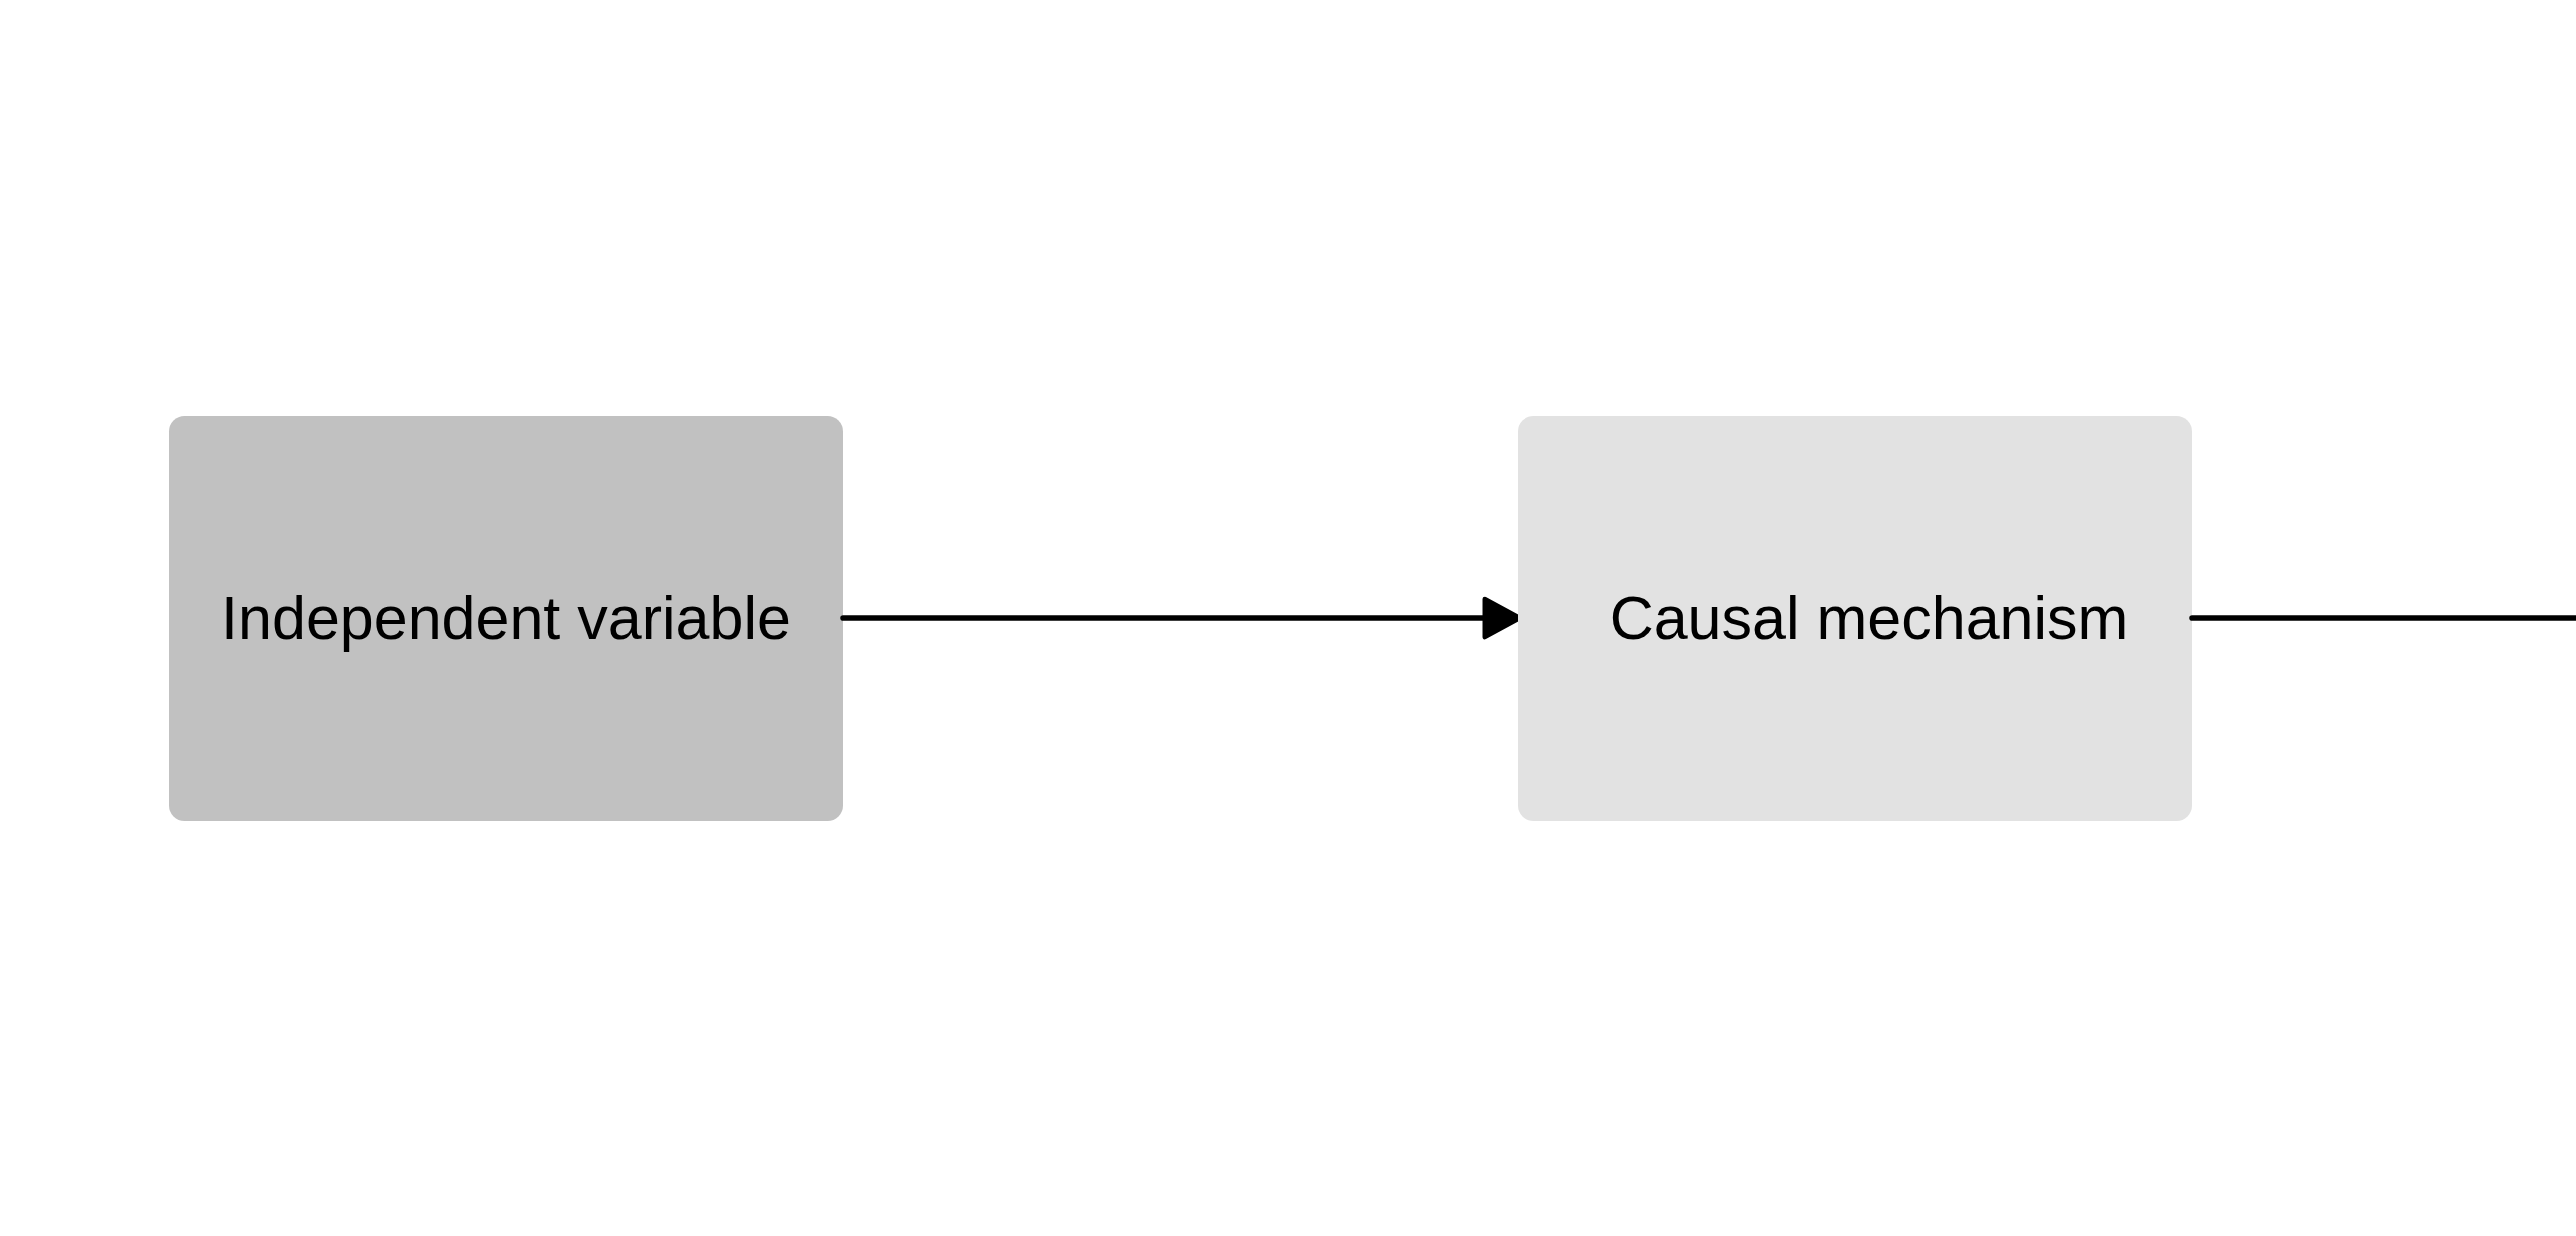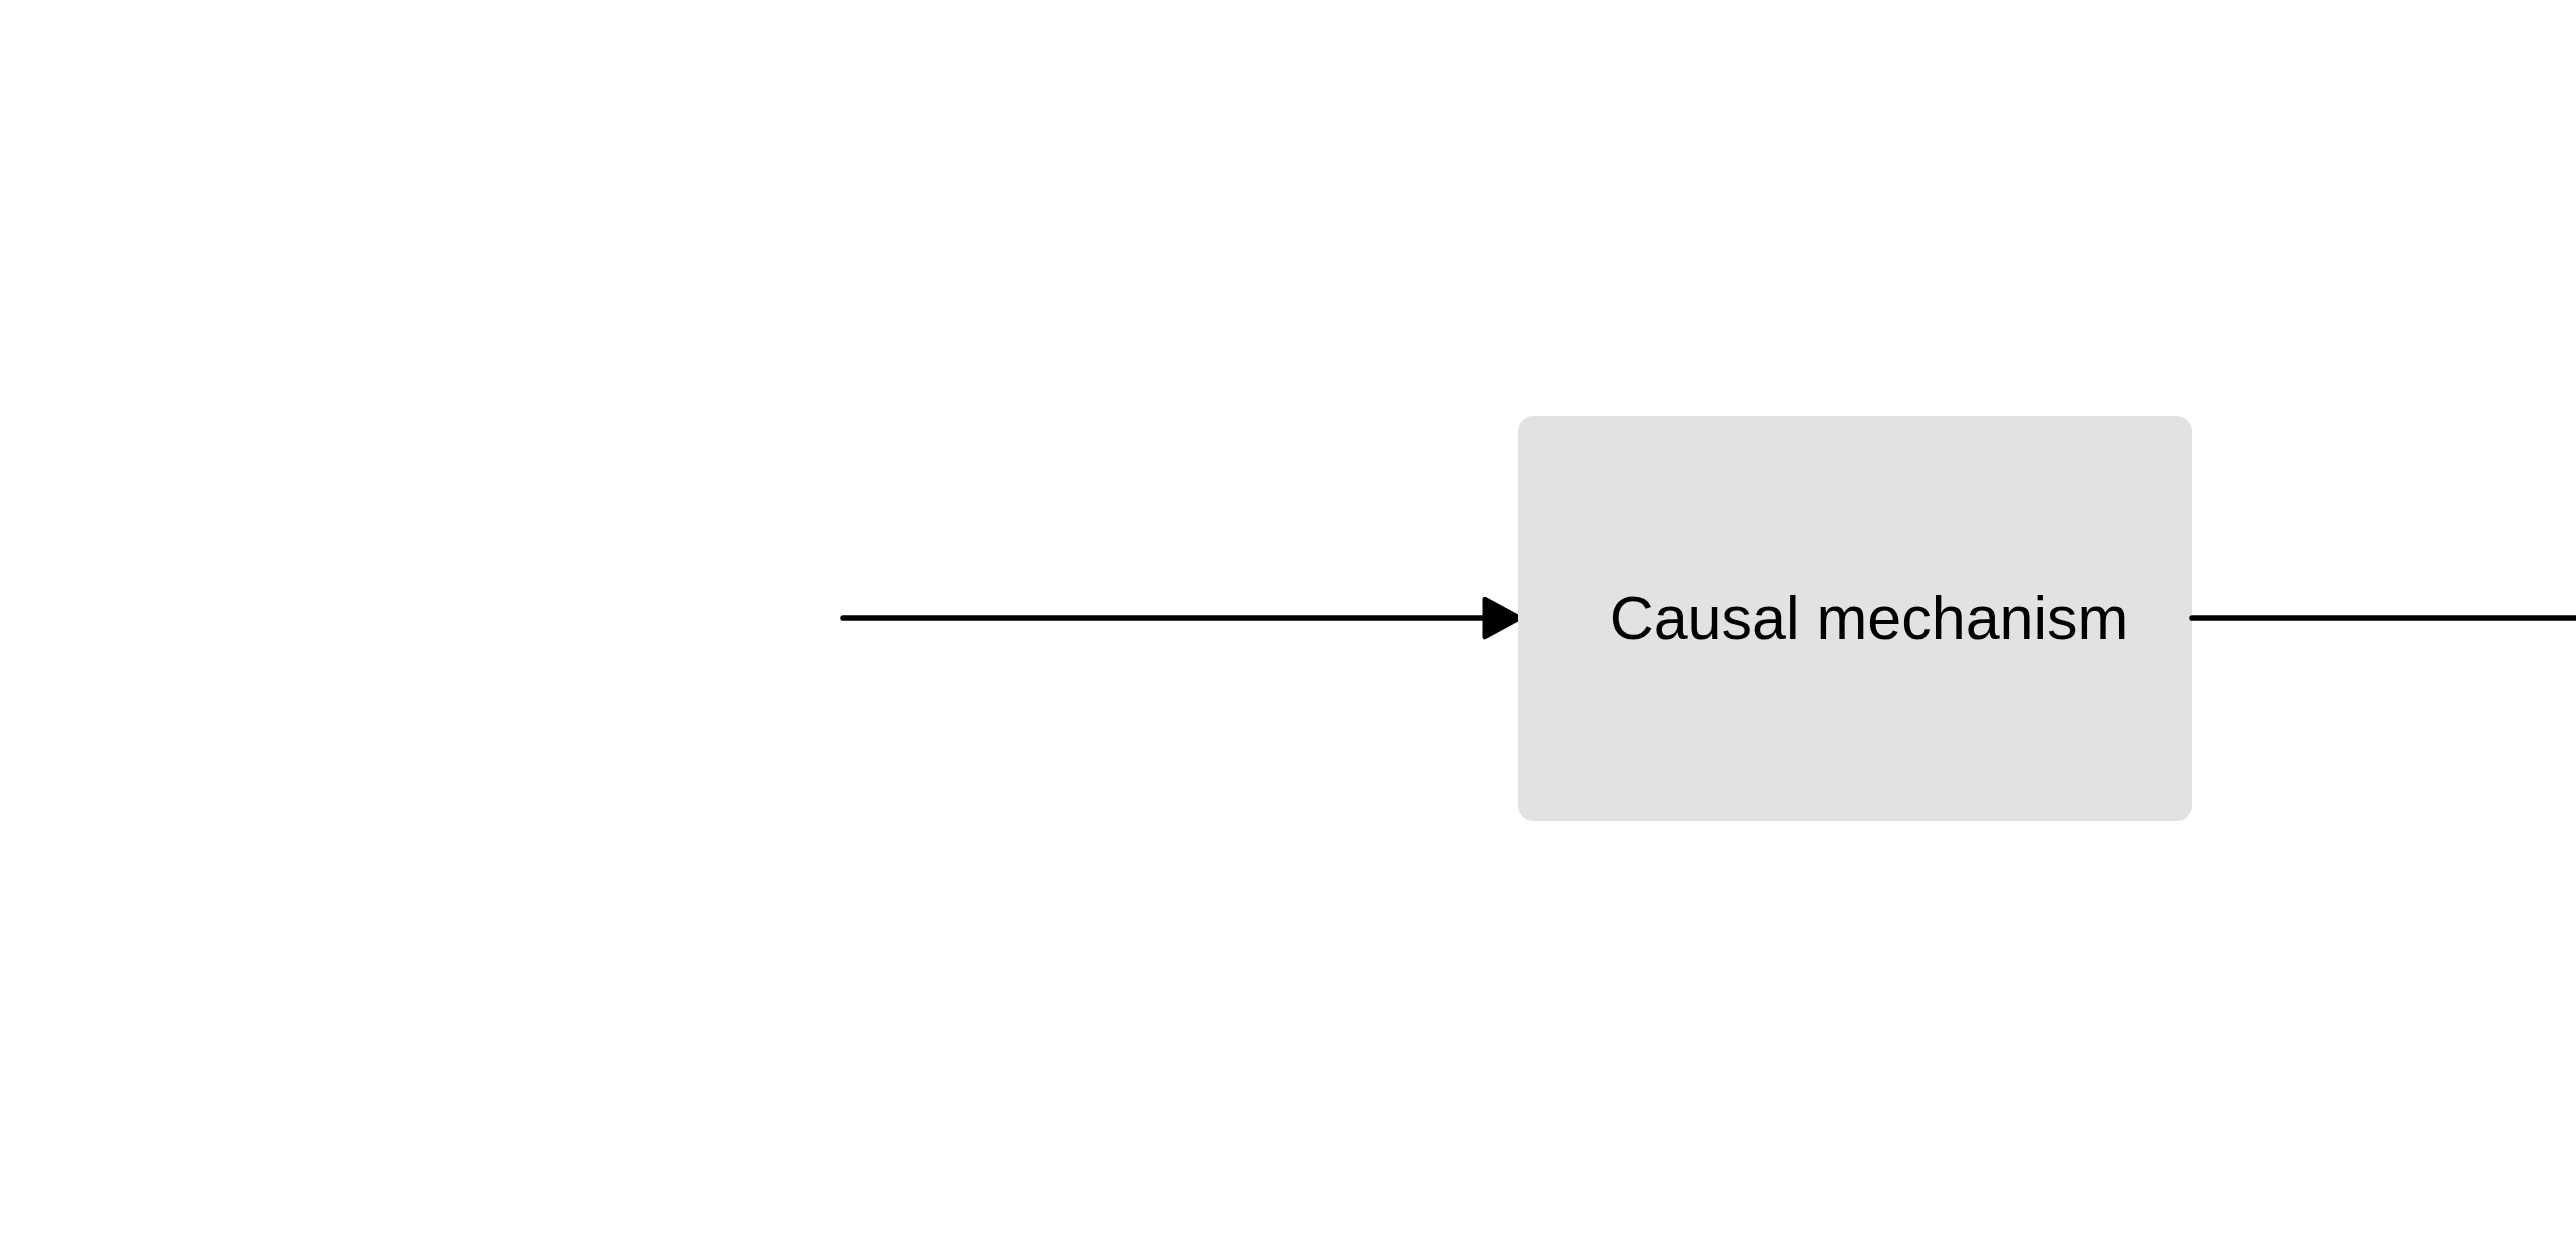--- a/index.html
+++ b/index.html
@@ -45,20 +45,23 @@
     display: block;
   }
   #edge-1 { left: 840px; }
   #edge-2 { left: 2189px; }
 </style>
 </head>
 <body>
 
 <div id="canvas">
 
+  <div class="node" id="node-independent" style="background-color: rgb(193, 193, 193);">
+    <span class="node-label" style="color: rgb(0, 0, 0);">Independent variable</span>
+  </div>
 
   <svg class="edge-svg" id="edge-1" viewBox="0 0 1330 120" style="color: rgb(0, 0, 0);">
     <line x1="6" y1="60" x2="1252" y2="60" stroke="currentColor" stroke-width="11" stroke-linecap="round"></line>
     <polygon points="1252,23 1320,60 1252,97" fill="currentColor" stroke="currentColor" stroke-width="9" stroke-linejoin="round"></polygon>
   </svg>
 
   <div class="node" id="node-mechanism" style="background-color: rgb(226, 226, 226); padding-left: 28px;">
     <span class="node-label" style="color: rgb(0, 0, 0);">Causal mechanism</span>
   </div>
 

